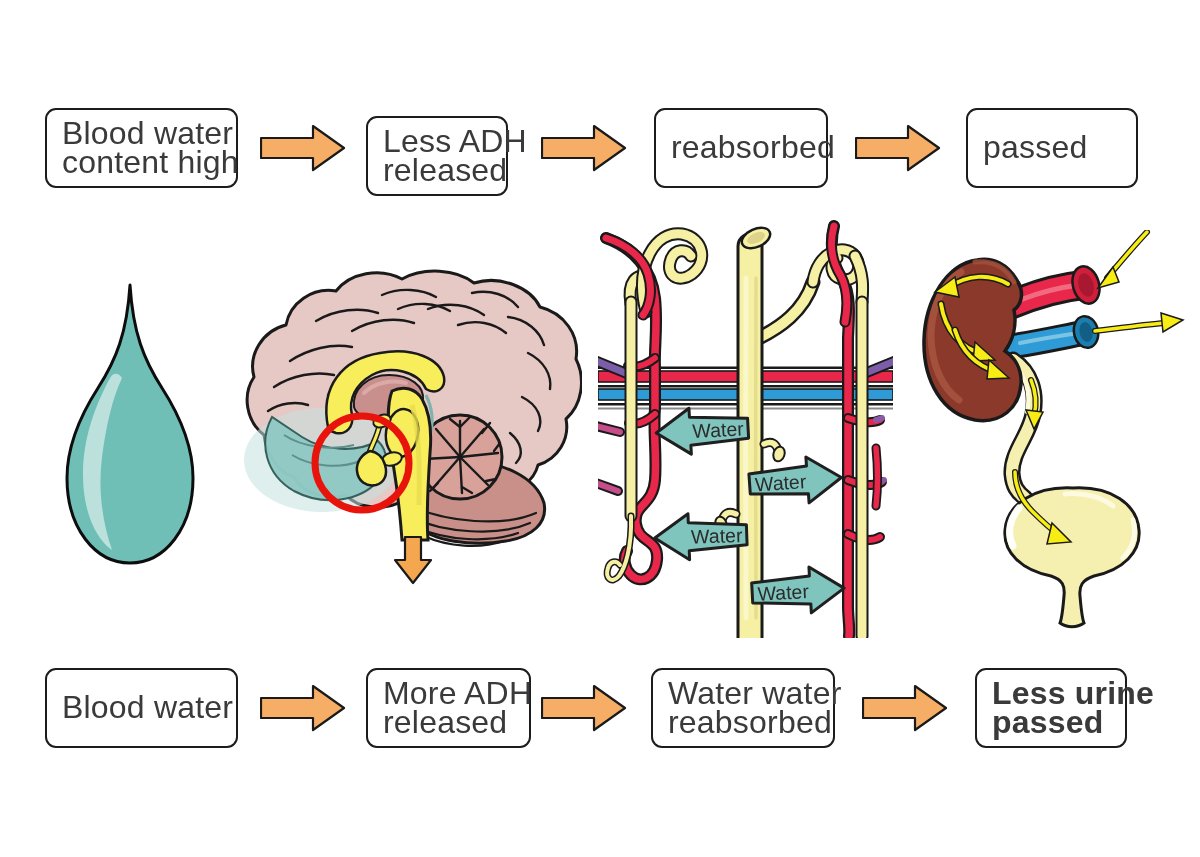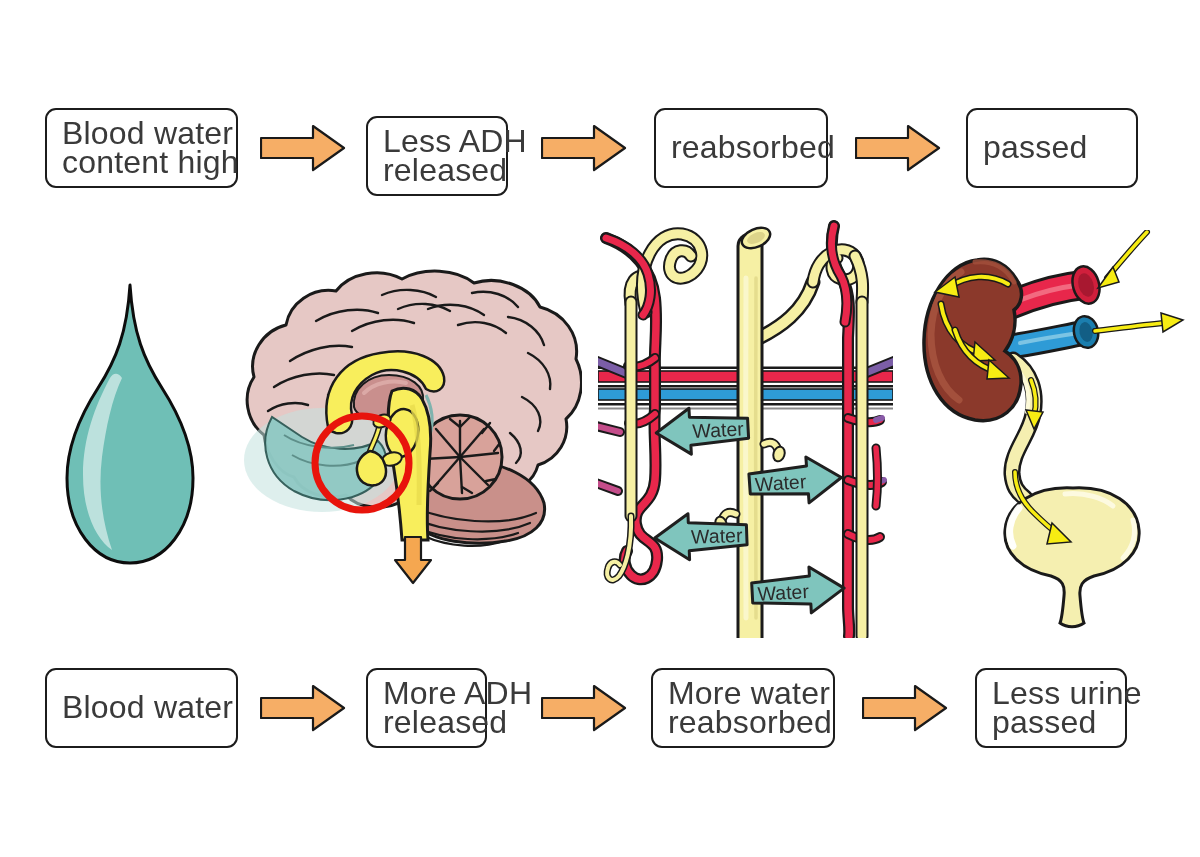--- a/index.html
+++ b/index.html
@@ -304,33 +304,33 @@
     </g>
   </svg>
 
   <div>
     <div class="fbox" style="left:45px;top:668px;width:193px;">
       <span>Blood water</span>
     </div>
     <svg class="farrow" style="left:260px;top:683px;" viewBox="0 0 86 50">
       <polygon points="1,15 53,15 53,3 84,25 53,47 53,35 1,35" stroke="#1a1a1a" stroke-width="2.2" stroke-linejoin="round" fill="#F6AE66"></polygon>
     </svg>
-    <div class="fbox" style="left:366px;top:668px;width:121px;">
+    <div class="fbox" style="left:366px;top:668px;width:165px;">
       <span>More ADH</span>
       <span>released</span>
     </div>
     <svg class="farrow" style="left:541px;top:683px;" viewBox="0 0 86 50">
       <polygon points="1,15 53,15 53,3 84,25 53,47 53,35 1,35" stroke="#1a1a1a" stroke-width="2.2" stroke-linejoin="round" fill="#F6AE66"></polygon>
     </svg>
     <div class="fbox" style="left:651px;top:668px;width:184px;">
-      <span>More water</span>
+      <span>Water water</span>
       <span>reabsorbed</span>
     </div>
     <svg class="farrow" style="left:862px;top:683px;" viewBox="0 0 86 50">
       <polygon points="1,15 53,15 53,3 84,25 53,47 53,35 1,35" stroke="#1a1a1a" stroke-width="2.2" stroke-linejoin="round" fill="#F6AE66"></polygon>
     </svg>
-    <div class="fbox" style="left:975px;top:668px;width:152px;">
+    <div class="fbox" style="left:975px;top:668px;width:152px;font-weight:bold;">
       <span>Less urine</span>
       <span>passed</span>
     </div>
   </div>
 
 </div>
 
 </body></html>

